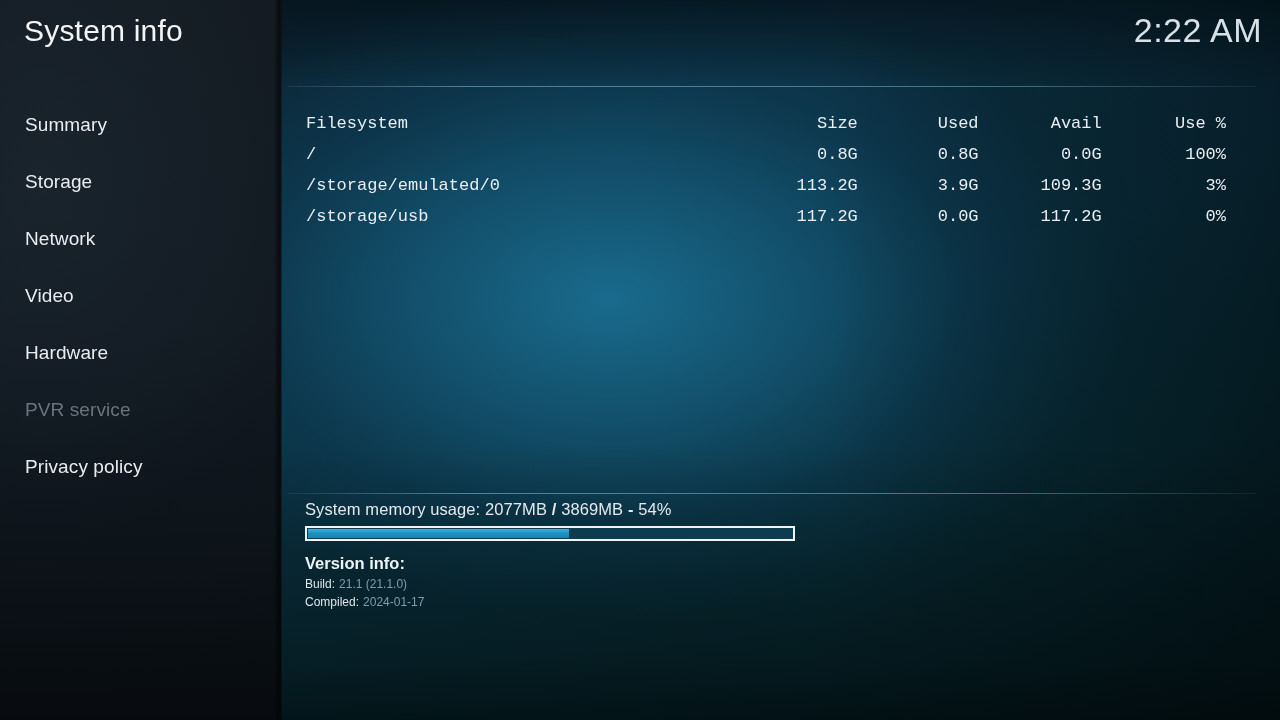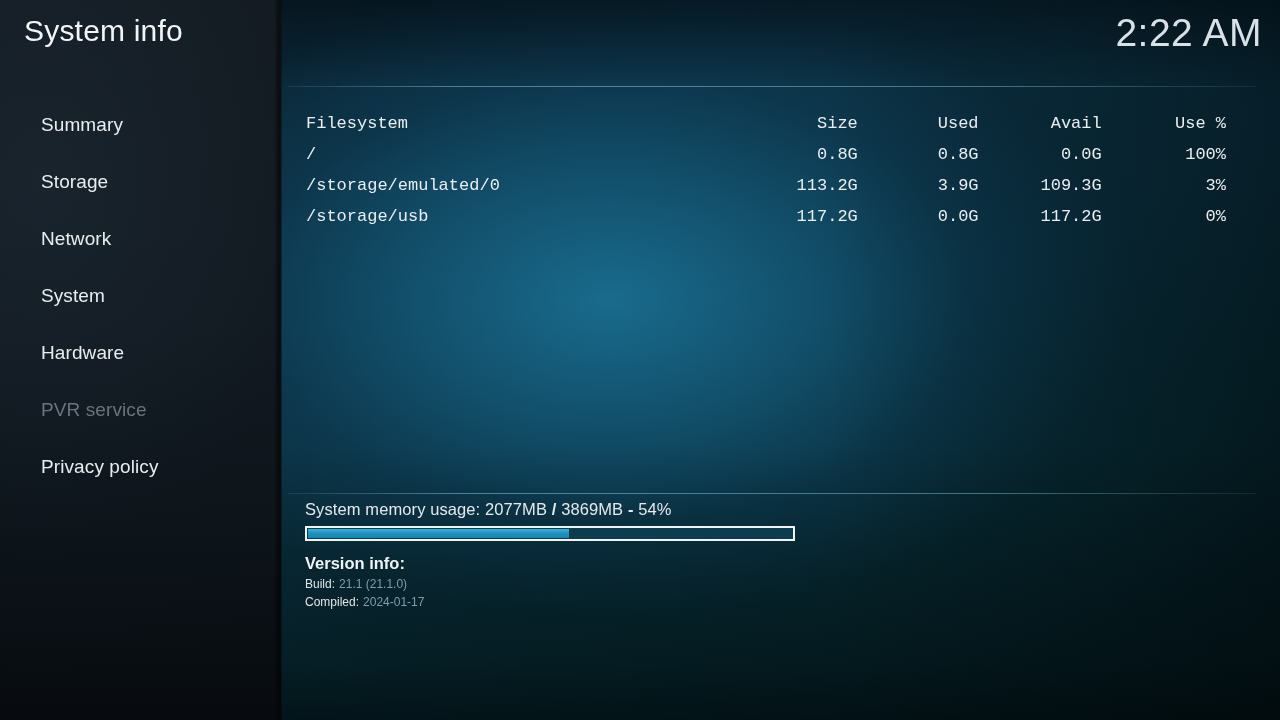--- a/index.html
+++ b/index.html
@@ -82,38 +82,38 @@
     font-size: 30px;
     font-weight: 300;
     color: #f2f4f6;
     letter-spacing: 0.2px;
     white-space: nowrap;
   }
   .clock {
     position: absolute;
     right: 18px;
     top: 11px;
-    font-size: 39px;
+    font-size: 34px;
     font-weight: 300;
     color: #d8e1e8;
     letter-spacing: 0.5px;
     white-space: nowrap;
   }
 
   
   .menu {
     position: absolute;
     left: 0;
     top: 96px;
     width: 274px;
   }
   .menu-item {
     height: 57px;
     line-height: 57px;
-    padding-left: 41px;
+    padding-left: 25px;
     font-size: 19px;
     font-weight: 400;
     color: #e9edf0;
     white-space: nowrap;
     letter-spacing: 0.1px;
   }
   .menu-item.disabled { color: #6a747c; }
 
   
   .sep {
@@ -216,21 +216,21 @@
     <div class="clock">2:22 AM</div>
   </div>
 
   <div class="sep sep-top"></div>
   <div class="sep sep-bottom"></div>
 
   <nav class="menu" id="menu">
       <div class="menu-item">Summary</div>
       <div class="menu-item">Storage</div>
       <div class="menu-item">Network</div>
-      <div class="menu-item">System</div>
+      <div class="menu-item">Video</div>
       <div class="menu-item">Hardware</div>
       <div class="menu-item disabled">PVR service</div>
       <div class="menu-item">Privacy policy</div>
     </nav>
 
   <table class="fs-table">
     <thead>
       <tr>
         <th class="col-name">Filesystem</th>
         <th class="col-size">Size</th>

